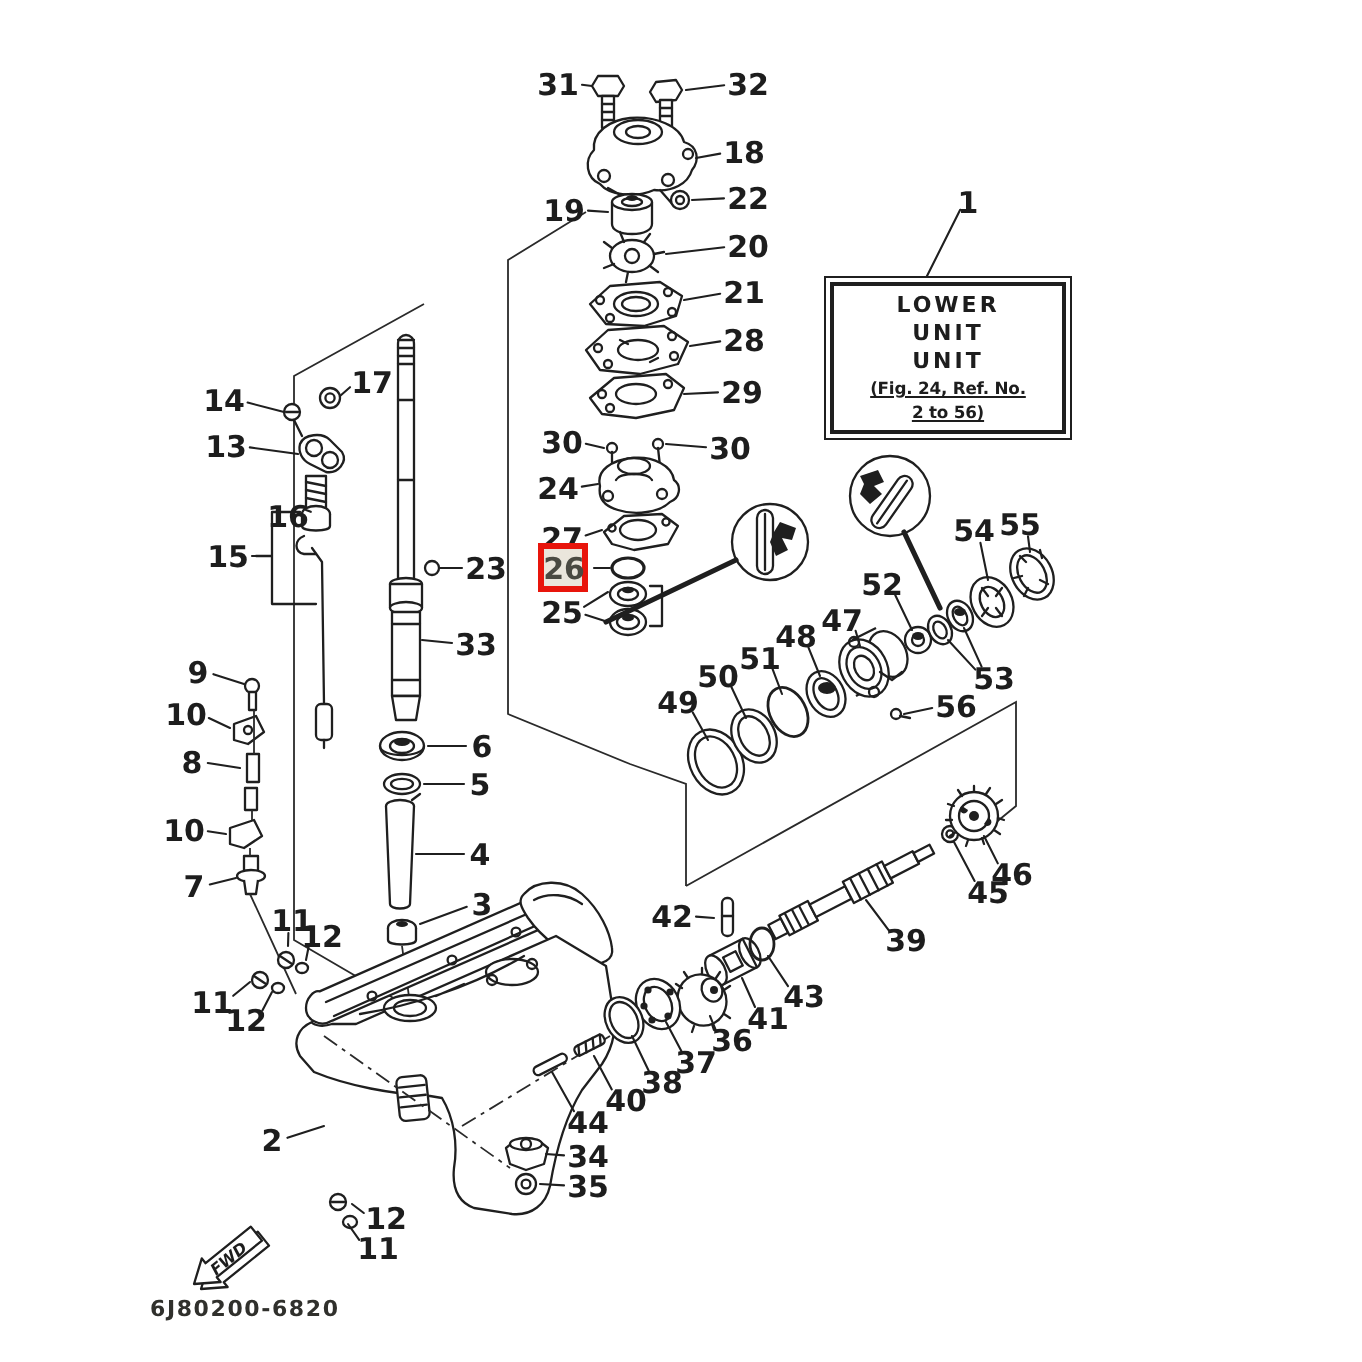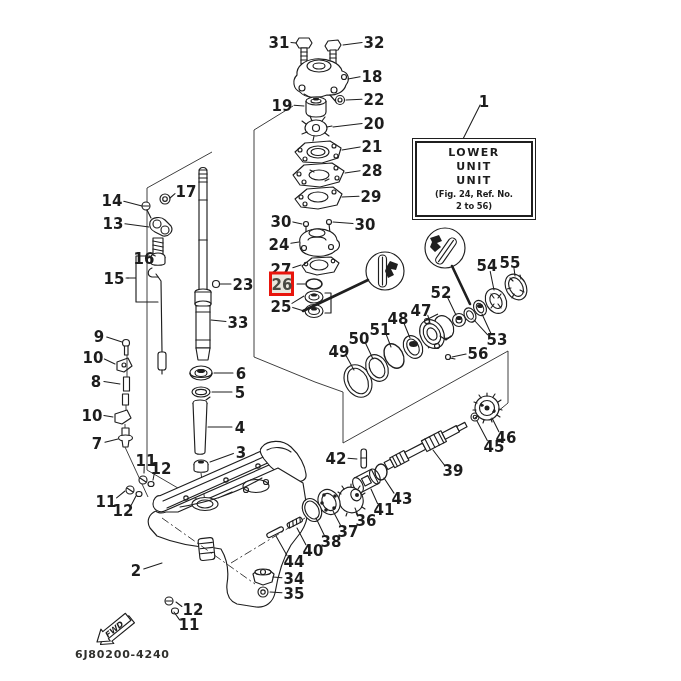--- a/index.html
+++ b/index.html
@@ -13,21 +13,21 @@
   .thk{stroke:#1f1f1f;stroke-width:2.6;fill:none;stroke-linecap:round;}
   .thin{stroke:#2a2a2a;stroke-width:0.9;fill:none;}
   .co{font:bold 15px "DejaVu Sans", sans-serif;fill:#1d1d1d;}
   .co-hl{font:bold 15px "DejaVu Sans", sans-serif;fill:#4a4a42;}
   .ldr{stroke:#1f1f1f;stroke-width:1.05;fill:none;stroke-linecap:round;}
   
   .label-box{position:absolute;left:412px;top:138px;width:124px;border:1px solid #1f1f1f;
              padding:2px;background:#fff;box-sizing:border-box;}
   .label-box-inner{border:2px solid #1f1f1f;padding:3px 16px;text-align:center;}
   .lb-line{font:bold 11px "DejaVu Sans", sans-serif;color:#1d1d1d;letter-spacing:1.5px;line-height:14px;}
-  .lb-line3{font:bold 8.4px "DejaVu Sans", sans-serif;color:#1d1d1d;letter-spacing:-0.1px;line-height:12px;}
+  .lb-line3{font:bold 8.4px "DejaVu Sans", sans-serif;color:#1d1d1d;letter-spacing:-0.1px;line-height:12px;text-decoration:underline;}
   .part-number{position:absolute;left:75px;top:648px;font:bold 11px "DejaVu Sans", sans-serif;
                color:#30302c;letter-spacing:0.8px;}
   .fwd-text{font:italic bold 8px "DejaVu Sans", sans-serif;fill:#1d1d1d;}
 </style>
 </head>
 <body>
 
 <div class="stage">
 
 <svg width="681" height="681" viewBox="0 0 681 681">
@@ -521,15 +521,15 @@
 </svg>
 
 <div class="label-box">
   <div class="label-box-inner">
     <div class="lb-line">LOWER UNIT</div>
     <div class="lb-line">UNIT</div>
     <div class="lb-line3">(Fig. 24, Ref. No. 2 to 56)</div>
   </div>
 </div>
 
-<div class="part-number">6J80200-4240</div>
+<div class="part-number">6J80200-6820</div>
 
 </div>
 
 </body></html>

